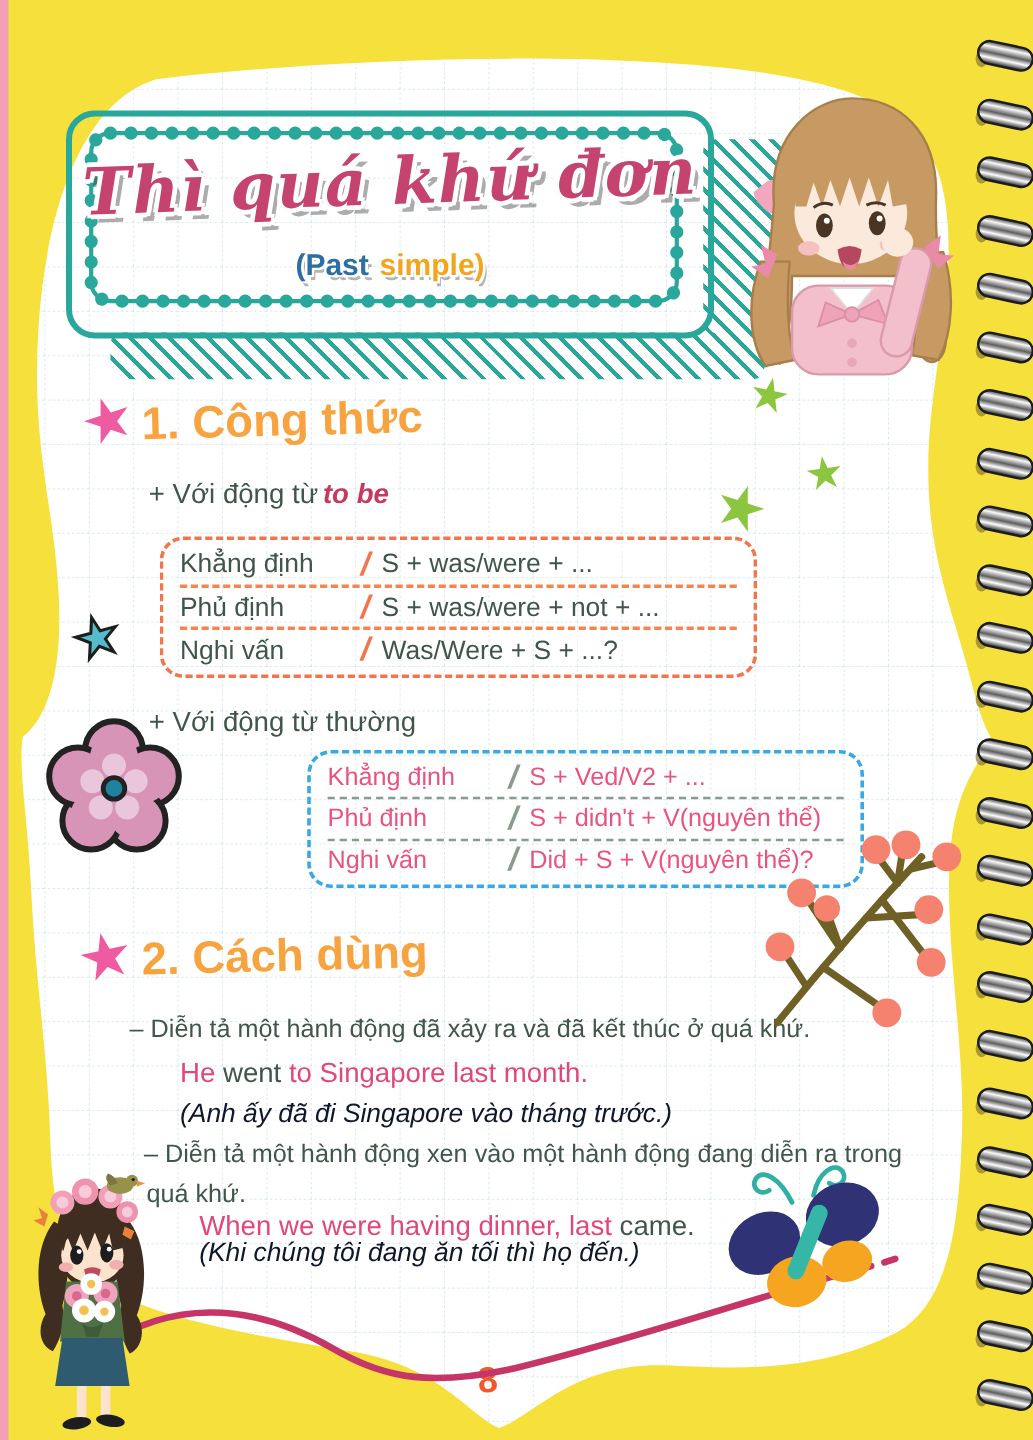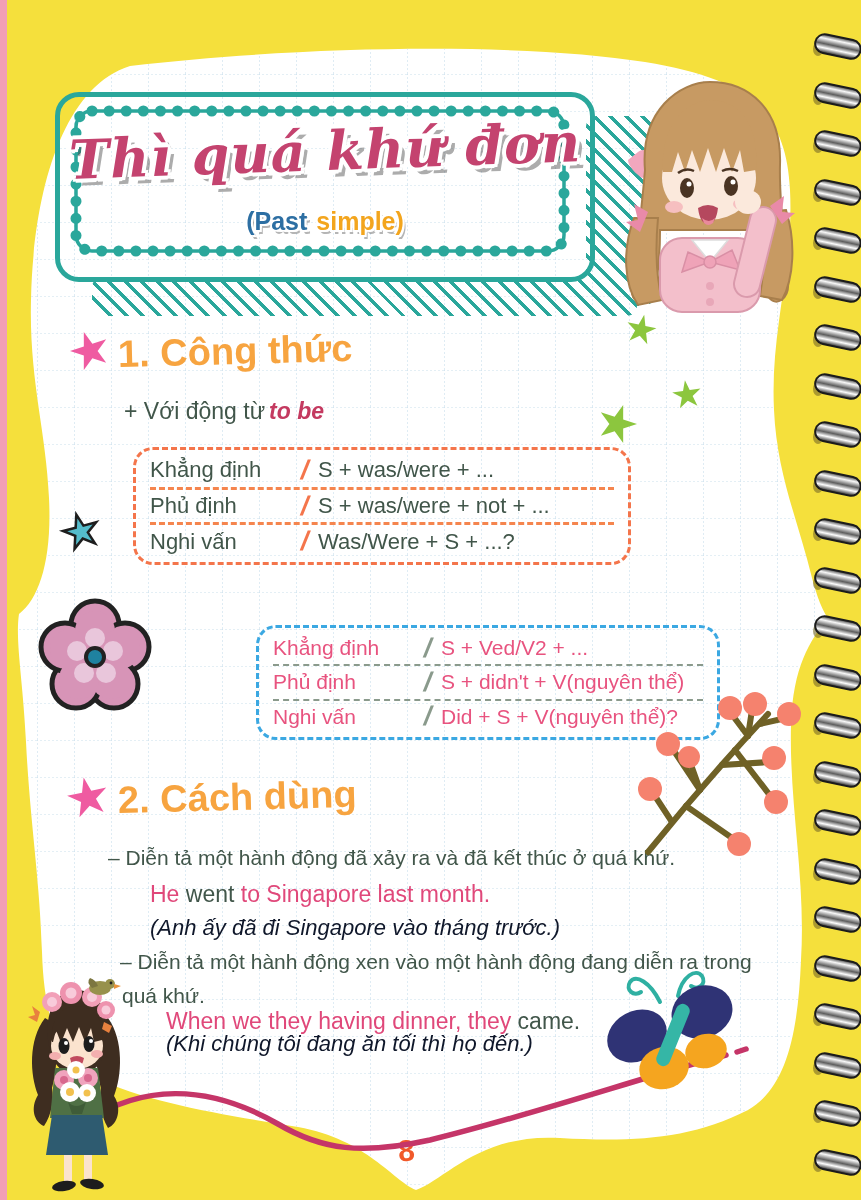--- a/index.html
+++ b/index.html
@@ -172,20 +172,21 @@
       <span class="sl">/</span>
       <span class="frm">S + was/were + not + ...</span>
     </div>
     <div class="row">
       <span class="lbl">Nghi vấn</span>
       <span class="sl">/</span>
       <span class="frm">Was/Were + S + ...?</span>
     </div>
   </div>
 
+  <div class="abs intro intro2">+ Với động từ thường</div>
 
   <div class="abs ftable t2">
     <div class="row">
       <span class="lbl">Khẳng định</span>
       <span class="sl">/</span>
       <span class="frm">S + Ved/V2 + ...</span>
     </div>
     <div class="row">
       <span class="lbl">Phủ định</span>
       <span class="sl">/</span>
@@ -202,21 +203,21 @@
 
   <div class="abs usage">
     <div class="uline" style="left:4px;top:846px;">– Diễn tả một hành động đã xảy ra và đã kết thúc ở quá khứ.</div>
     <div class="uline ex" style="left:46px;top:881px;">
       <span>He </span><span class="verb">went</span><span> to Singapore last month.</span>
     </div>
     <div class="uline trans" style="left:46px;top:915px;">(Anh ấy đã đi Singapore vào tháng trước.)</div>
     <div class="uline" style="left:4px;top:950px;margin-left:12px;">– Diễn tả một hành động xen vào một hành động đang diễn ra trong</div>
     <div class="uline" style="left:18px;top:984px;">quá khứ.</div>
     <div class="uline ex" style="left:62px;top:1008px;">
-      <span>When we they having dinner, they </span><span class="verb">came.</span>
+      <span>When we were having dinner, last </span><span class="verb">came.</span>
     </div>
     <div class="uline trans" style="left:62px;top:1031px;">(Khi chúng tôi đang ăn tối thì họ đến.)</div>
   </div>
 
   <div class="abs page-num">8</div>
 
   <svg class="abs" width="861" height="1200" viewBox="0 0 861 1200" style="left:0;top:0;pointer-events:none;">
 
     <g fill="#EF5BA1">
       <use href="#star5" x="-52" y="-52" width="104" height="104" transform="translate(90,351) scale(0.40) rotate(-18)"></use>

